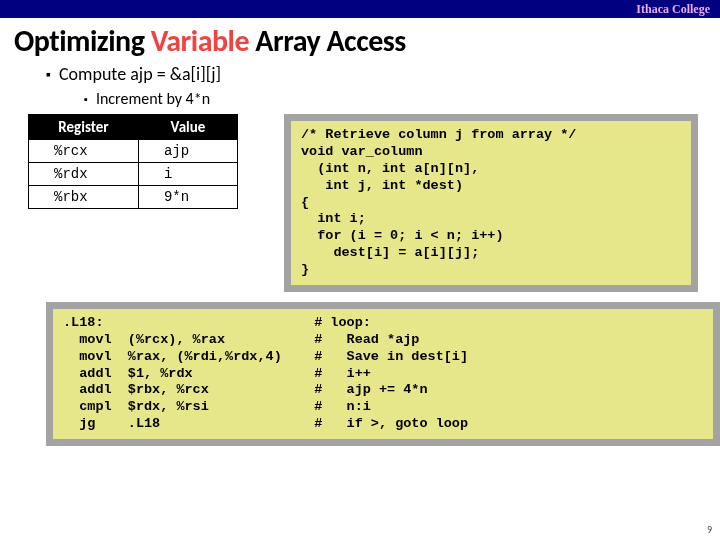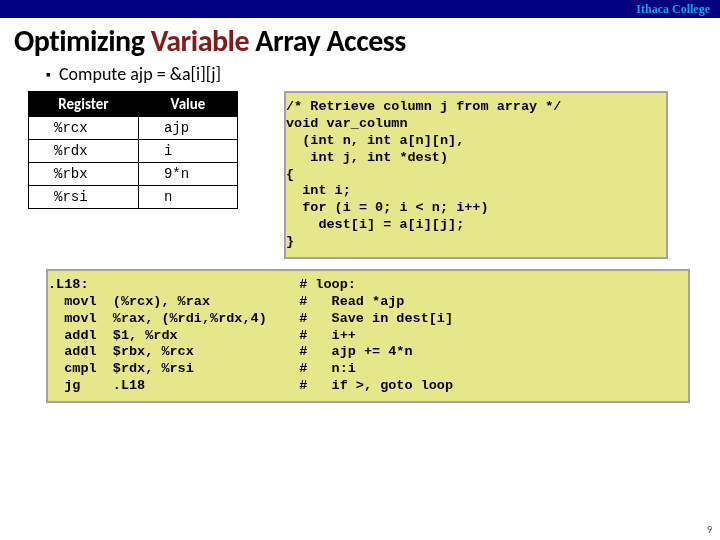--- a/index.html
+++ b/index.html
@@ -1,71 +1,68 @@
 <!DOCTYPE html>
 <html><head>
 <meta charset="utf-8">
 <style>
   html,body{margin:0;padding:0;width:720px;height:540px;font-family:Calibri,Arial,sans-serif;background:#fff;overflow:hidden}
   .topbar{background:#000080;height:18px;position:relative}
-  .topbar span{position:absolute;right:10px;top:0;color:#0ea5e9;font-weight:bold;font-size:12px;font-family:Georgia,serif;line-height:18px}
+  .topbar span{position:absolute;right:10px;top:0;color:#f0abfc;font-weight:bold;font-size:12px;font-family:Georgia,serif;line-height:18px}
   .title{font-size:30px;font-weight:bold;margin:4px 0 4px 14px;letter-spacing:-0.5px}
-  .title .red{color:#7f1d1d}
+  .title .red{color:#ef4444}
   .content{position:relative;padding:0 14px}
   .bul1{margin:0 0 4px 32px;font-size:18px}
   .bul1::before{content:"▪";font-size:14px;margin-right:8px;position:relative;top:-1px}
   .bul2{margin:0 0 2px 70px;font-size:16px}
   .bul2::before{content:"▪";font-size:11px;margin-right:8px;position:relative;top:-1px}
   .row{display:flex;align-items:flex-start;margin-top:6px}
   .leftcol{width:250px;margin-left:14px}
   table.reg{border-collapse:collapse;width:210px;font-size:15px}
   table.reg th{background:#000;color:#fff;text-align:center;padding:3px 8px;font-weight:bold;border:1px solid #000}
   table.reg td{border:1px solid #000;padding:3px 25px;font-family:'Courier New',monospace;font-size:14px}
-  .codebox{background:#e6e68a;border:2px solid #a3a3a3;padding:6px 0;font-family:'Courier New',monospace;font-size:13.5px;font-weight:bold;line-height:1.25;white-space:pre}
+  .codebox{background:#e6e68a;border:7px solid #a3a3a3;padding:6px 10px;font-family:'Courier New',monospace;font-size:13.5px;font-weight:bold;line-height:1.25;white-space:pre}
   .codebox.c1{width:380px;margin-left:6px}
   .codebox.asm{margin:10px 18px 17px 32px;width:640px}
   .pg{position:absolute;right:8px;bottom:4px;font-size:10px;color:#444}
 </style>
 </head>
 <body>
 
 <div class="topbar">
   <span>Ithaca College</span>
 </div>
 
 <div class="title">
   <span>Optimizing </span><span class="red">Variable</span><span> Array Access</span>
 </div>
 
 <div class="content">
   <div class="bul1">Compute ajp = &amp;a[i][j]</div>
+  <div class="bul2">Increment by 4*n</div>
 
   <div class="row">
     <div class="leftcol">
       <table class="reg">
         <tbody>
             <tr>
           <th>Register</th>
           <th>Value</th>
         </tr>
         <tr>
               <td>%rcx</td>
               <td>ajp</td>
             </tr>
         <tr>
               <td>%rdx</td>
               <td>i</td>
             </tr>
         <tr>
               <td>%rbx</td>
               <td>9*n</td>
-            </tr>
-        <tr>
-              <td>%rsi</td>
-              <td>n</td>
             </tr>
       </tbody>
         </table>
     </div>
     <div class="codebox c1">/* Retrieve column j from array */
 void var_column
   (int n, int a[n][n],
    int j, int *dest)
 {
   int i;

